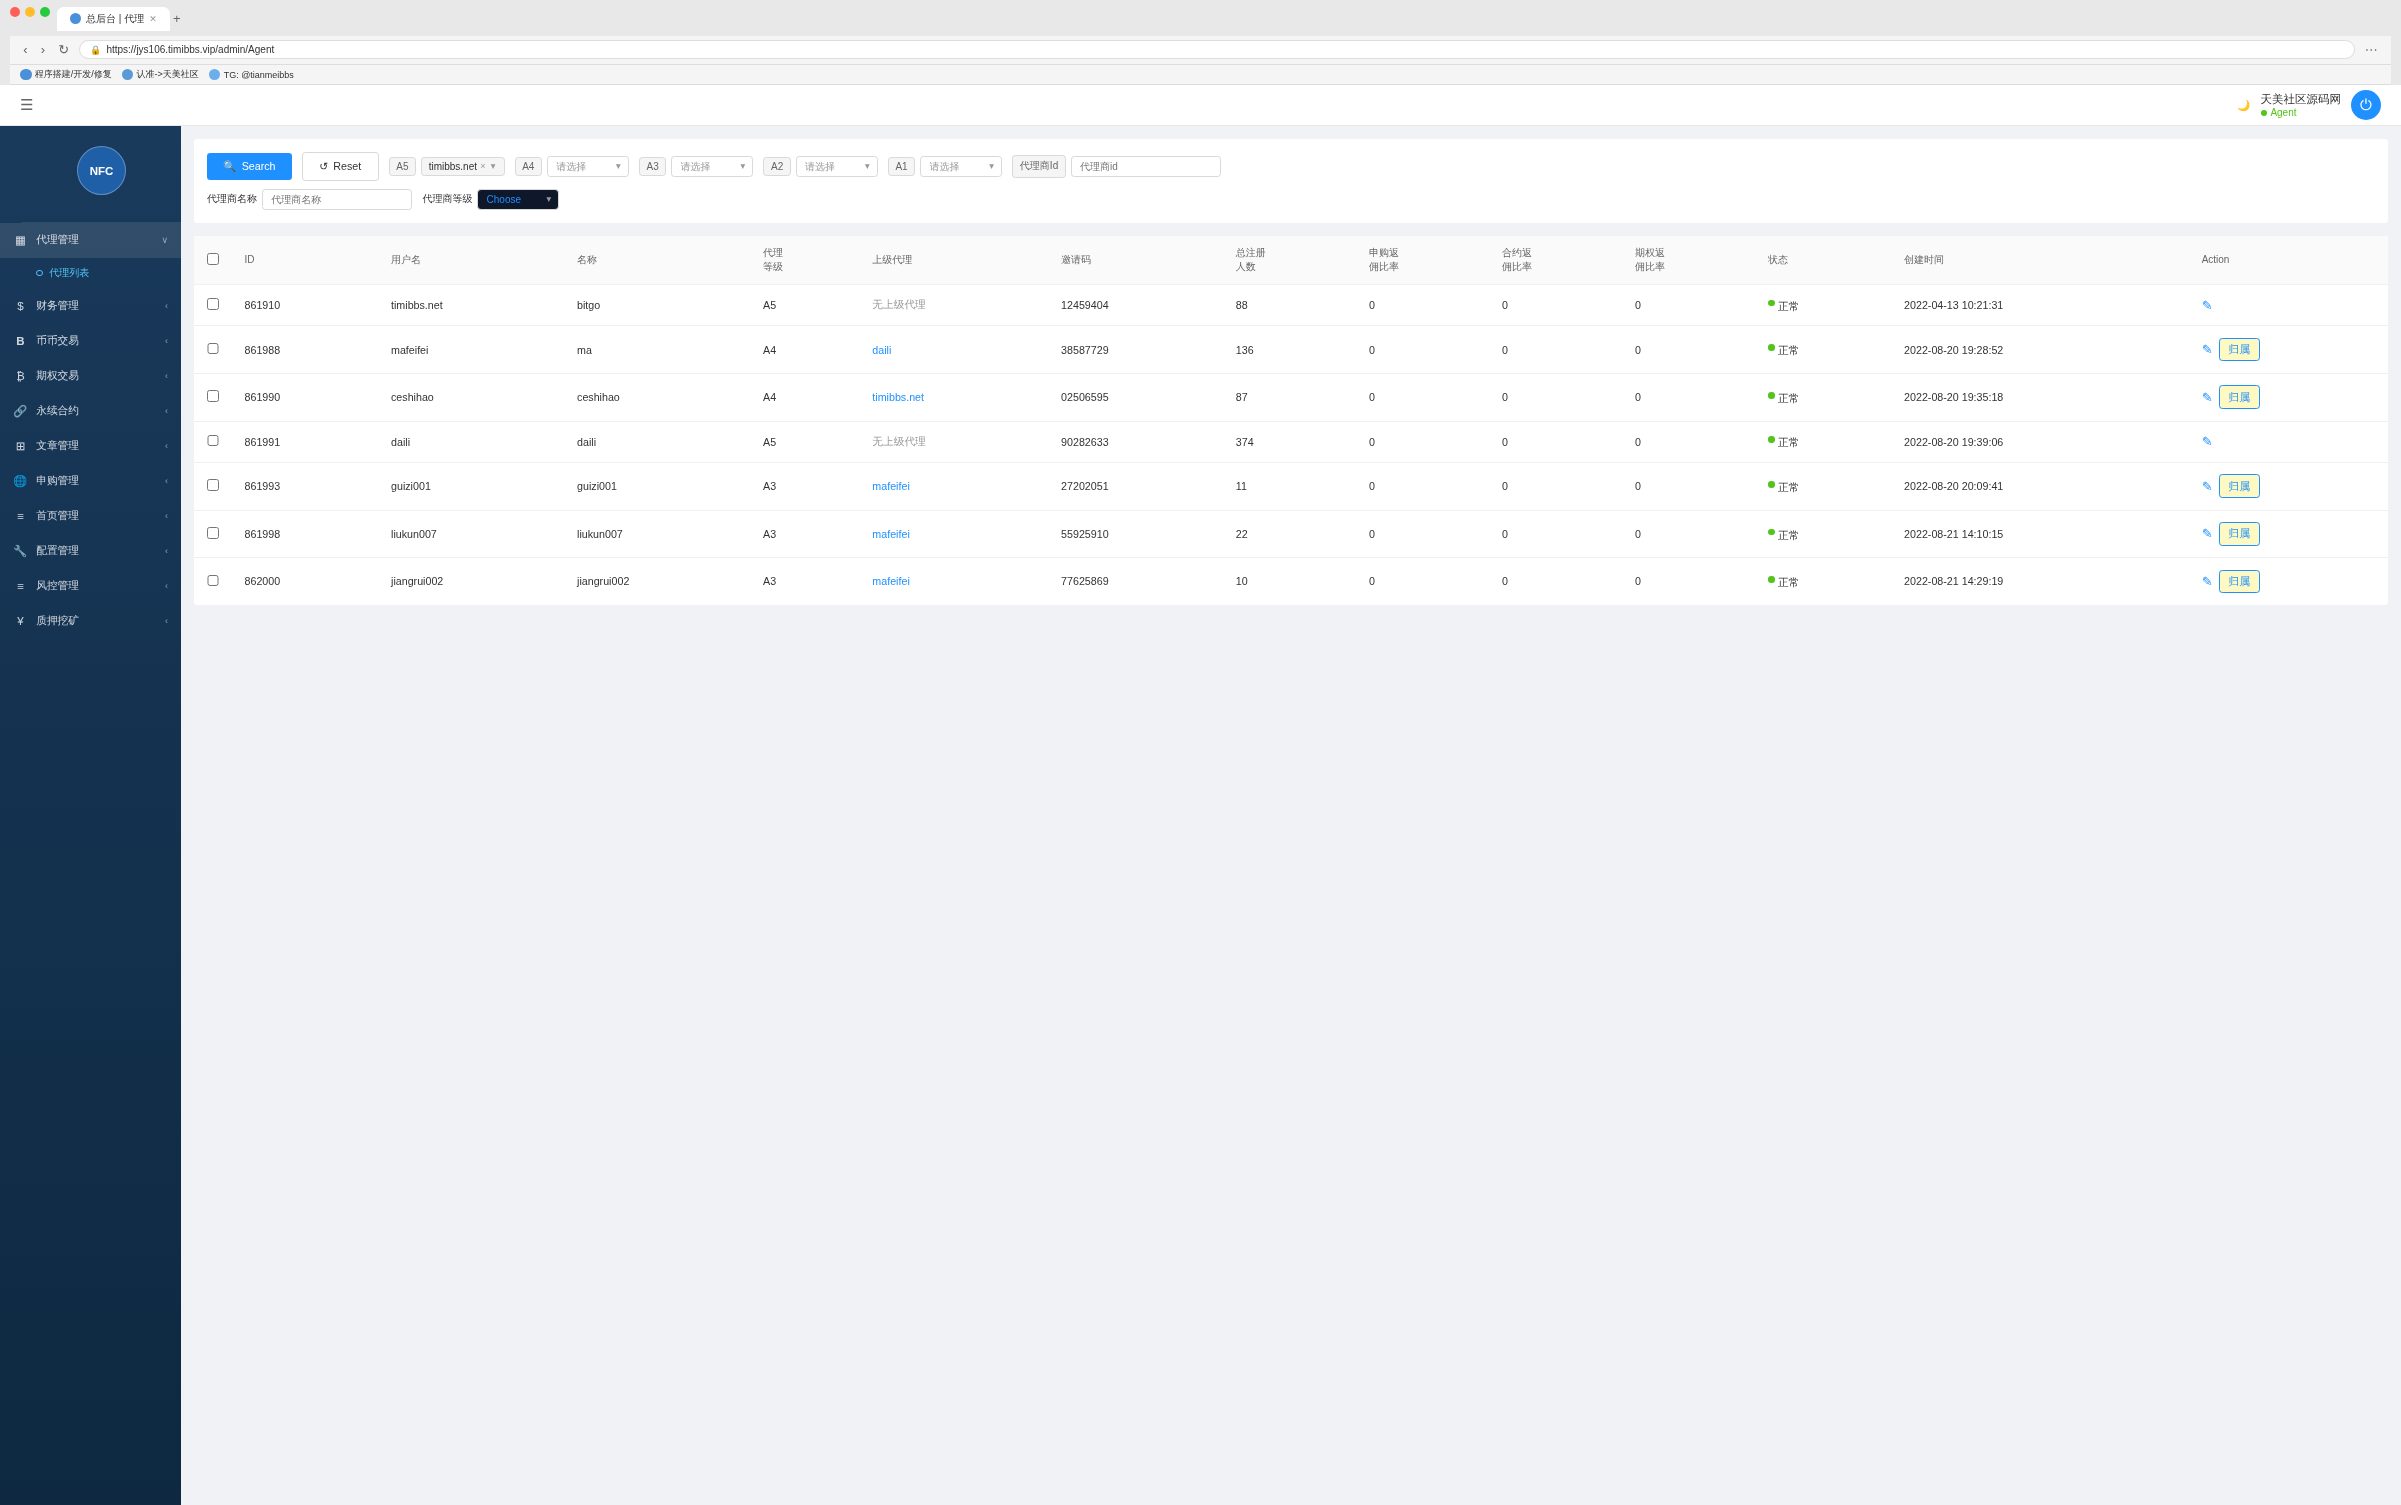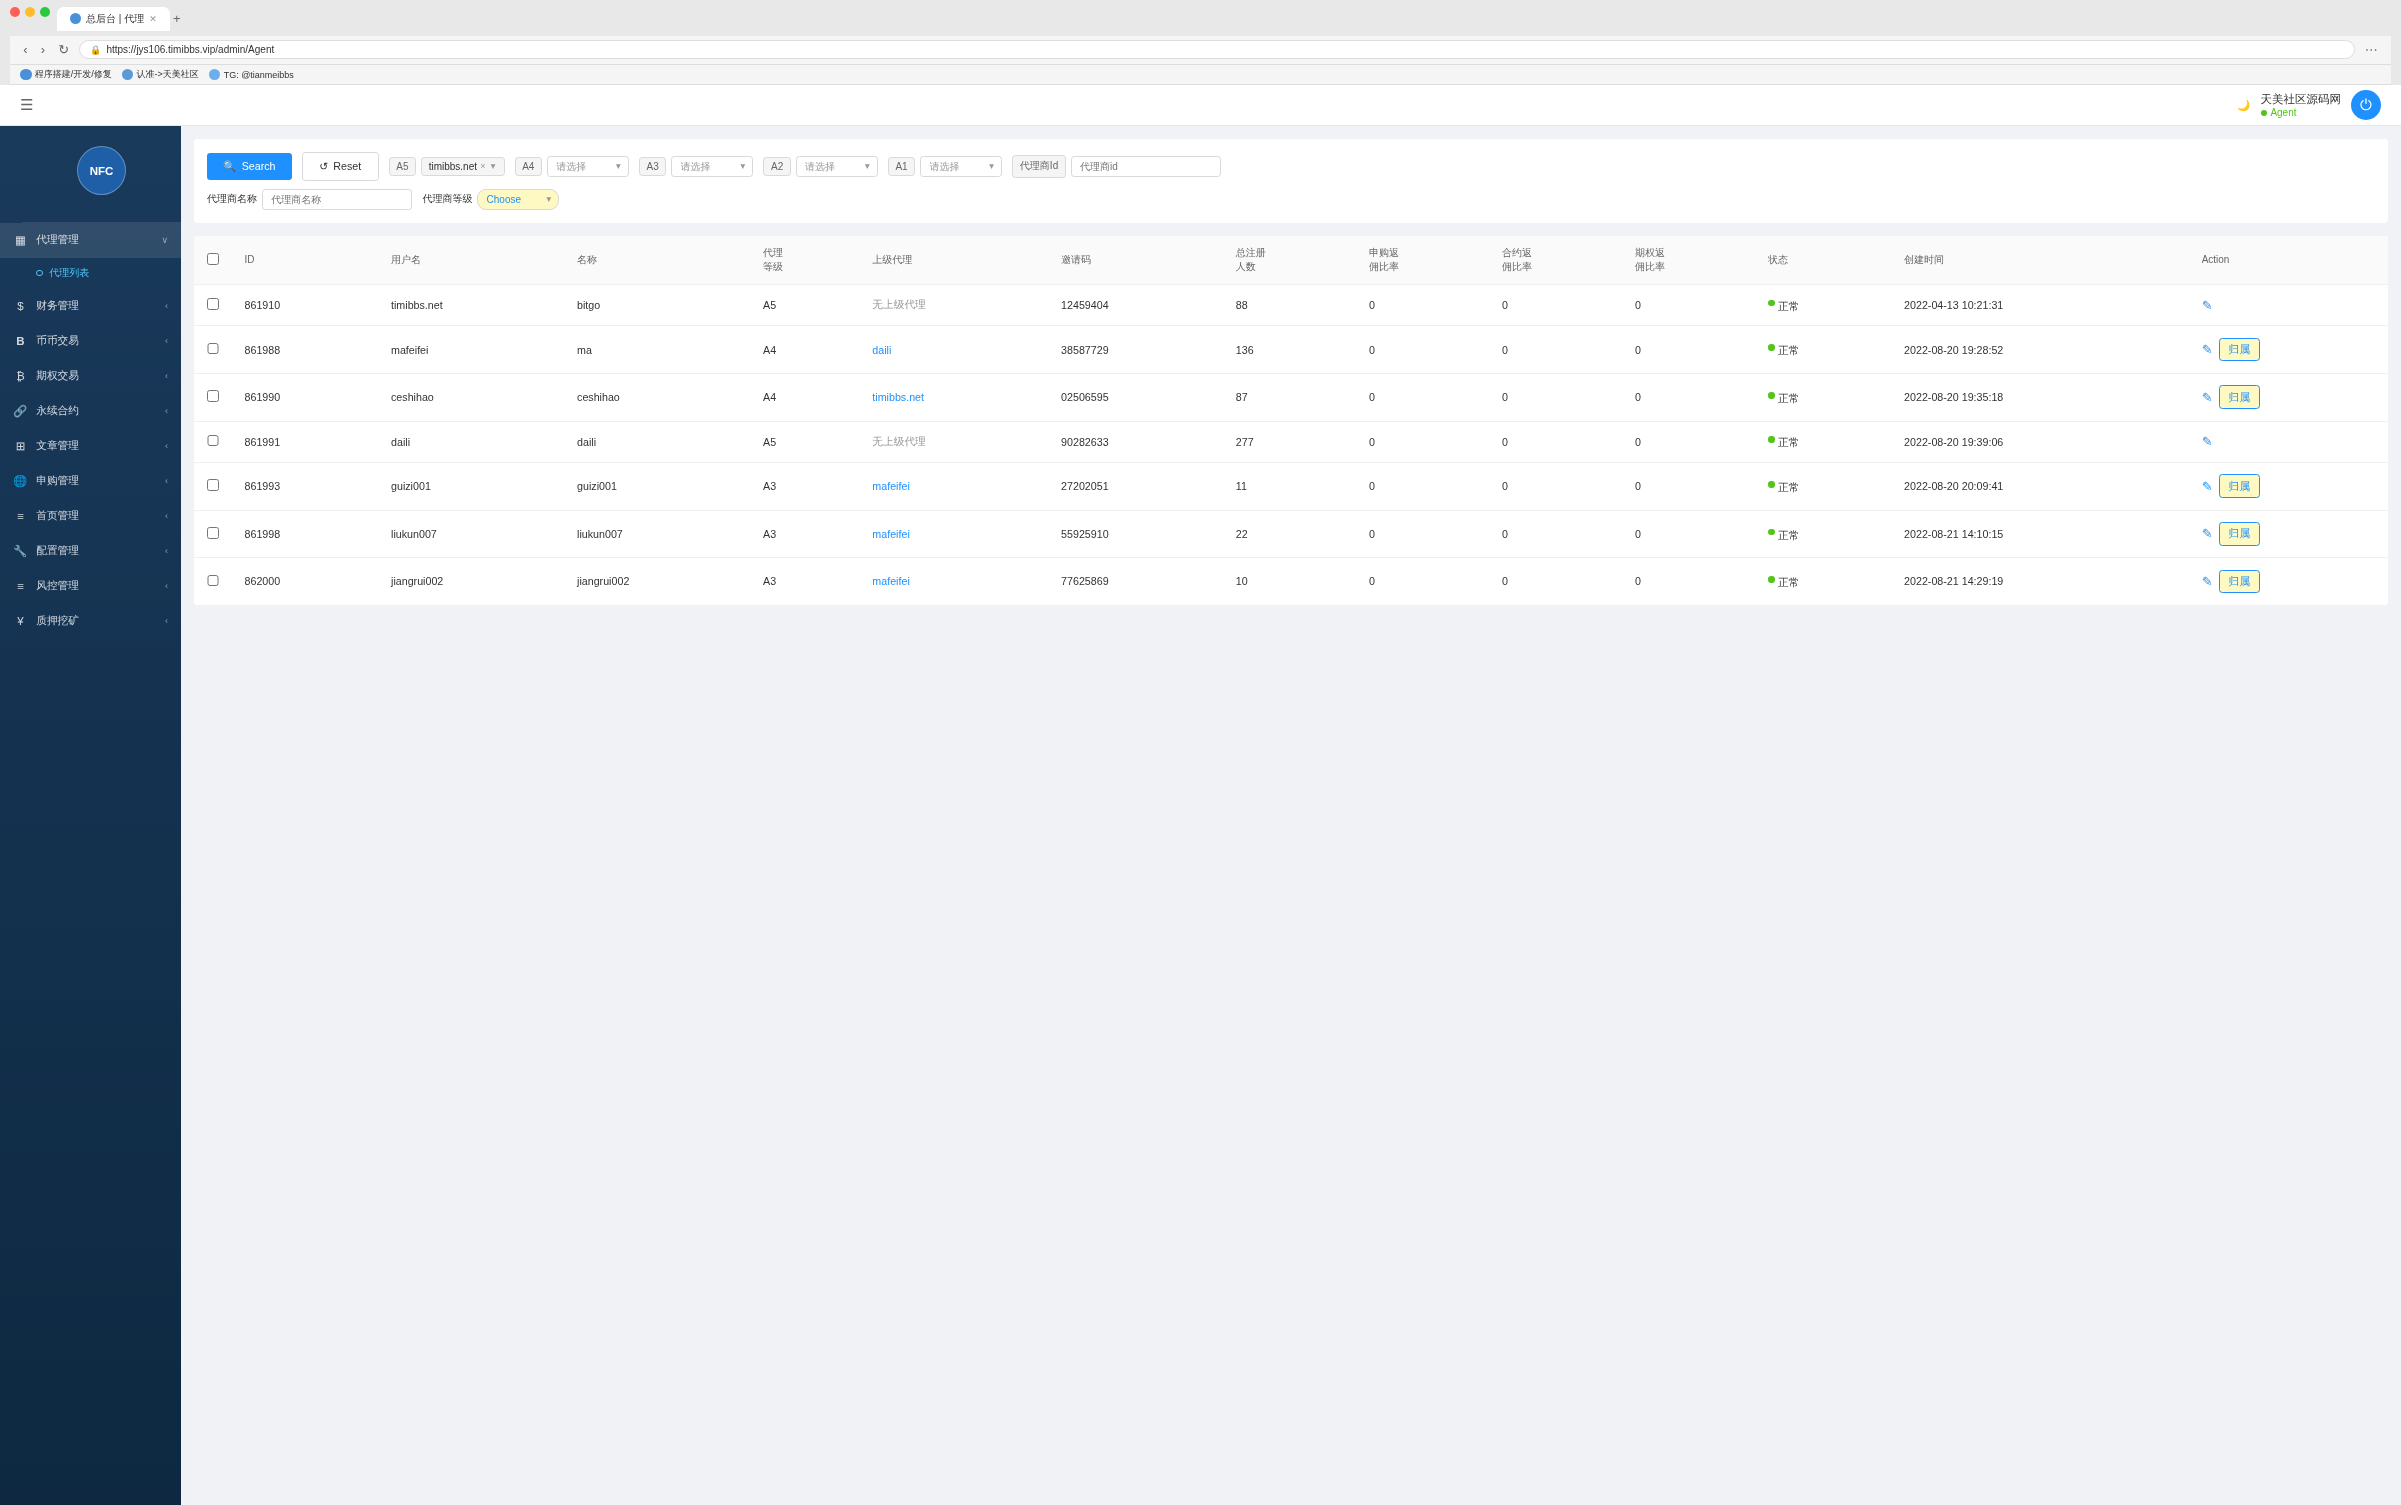--- a/index.html
+++ b/index.html
@@ -62,21 +62,21 @@
     .btn-reset { background: #fff; color: #333; border: 0.8px solid #d9d9d9; padding: 6.6px 16.4px; border-radius: 3.3px; cursor: pointer; display: flex; align-items: center; gap: 5px; font-size: 10.7px; }
     .filter-group { display: flex; align-items: center; gap: 5px; }
     .filter-tag { background: #f5f5f5; border: 0.8px solid #d9d9d9; border-radius: 3.3px; padding: 3.3px 6.6px; font-size: 10px; color: #666; }
     .filter-select { border: 0.8px solid #d9d9d9; border-radius: 3.3px; padding: 4.1px 23px 4.1px 8.2px; font-size: 10px; background: #fff; appearance: none; cursor: pointer; min-width: 82px; color: #999; }
     .select-wrapper { position: relative; display: inline-block; }
     .select-wrapper::after { content: '▼'; position: absolute; right: 6.6px; top: 50%; transform: translateY(-50%); font-size: 8.2px; color: #999; pointer-events: none; }
     .filter-input { border: 0.8px solid #d9d9d9; border-radius: 3.3px; padding: 4.1px 8.2px; font-size: 10px; color: #999; min-width: 99px; }
     .tag-with-delete { display: flex; align-items: center; gap: 3.3px; background: #f5f5f5; border: 0.8px solid #d9d9d9; border-radius: 3.3px; padding: 3.3px 6.6px; font-size: 10px; }
     .tag-delete { cursor: pointer; color: #999; font-size: 9px; }
     .agent-level-label { font-size: 10px; color: #333; }
-    .choose-select { border: 0.8px solid #d9d9d9; border-radius: 9px; padding: 4.1px 23px 4.1px 8.2px; font-size: 10px; min-width: 82px; appearance: none; cursor: pointer; color: #1e90ff; background: #fef9c3; }
+    .choose-select { border: 0.8px solid #d9d9d9; border-radius: 4px; padding: 4.1px 23px 4.1px 8.2px; font-size: 10px; min-width: 82px; appearance: none; cursor: pointer; color: #1e90ff; background: #0f172a; }
 
     
     .table-section { background: #fff; border-radius: 3.3px; }
     .data-table { width: 100%; border-collapse: collapse; }
     .data-table th { padding: 10px 13px; text-align: left; font-weight: 500; color: #666; font-size: 10px; border-bottom: 0.8px solid #f0f0f0; background: #fafafa; }
     .data-table td { padding: 11.5px 13px; border-bottom: 0.8px solid #f0f0f0; font-size: 10.7px; vertical-align: middle; }
     .data-table tr:last-child td { border-bottom: none; }
     .checkbox-cell { width: 33px; text-align: center; }
     input[type="checkbox"] { width: 11.5px; height: 11.5px; cursor: pointer; }
     .status-badge { display: inline-flex; gap: 3.3px; }
@@ -410,21 +410,21 @@
       </td>
   </tr>
             <tr>
     <td class="checkbox-cell"><input type="checkbox" style=""></td>
     <td>861991</td>
     <td>daili</td>
     <td>daili</td>
     <td>A5</td>
     <td><span class="no-parent">无上级代理</span></td>
     <td>90282633</td>
-    <td>277</td>
+    <td>374</td>
     <td>0</td>
     <td>0</td>
     <td>0</td>
     <td>
       <div class="status-badge">
         <div class="status-dot"></div>
         <span class="status-text">正常</span>
       </div>
     </td>
     <td>2022-08-20 19:39:06</td>

